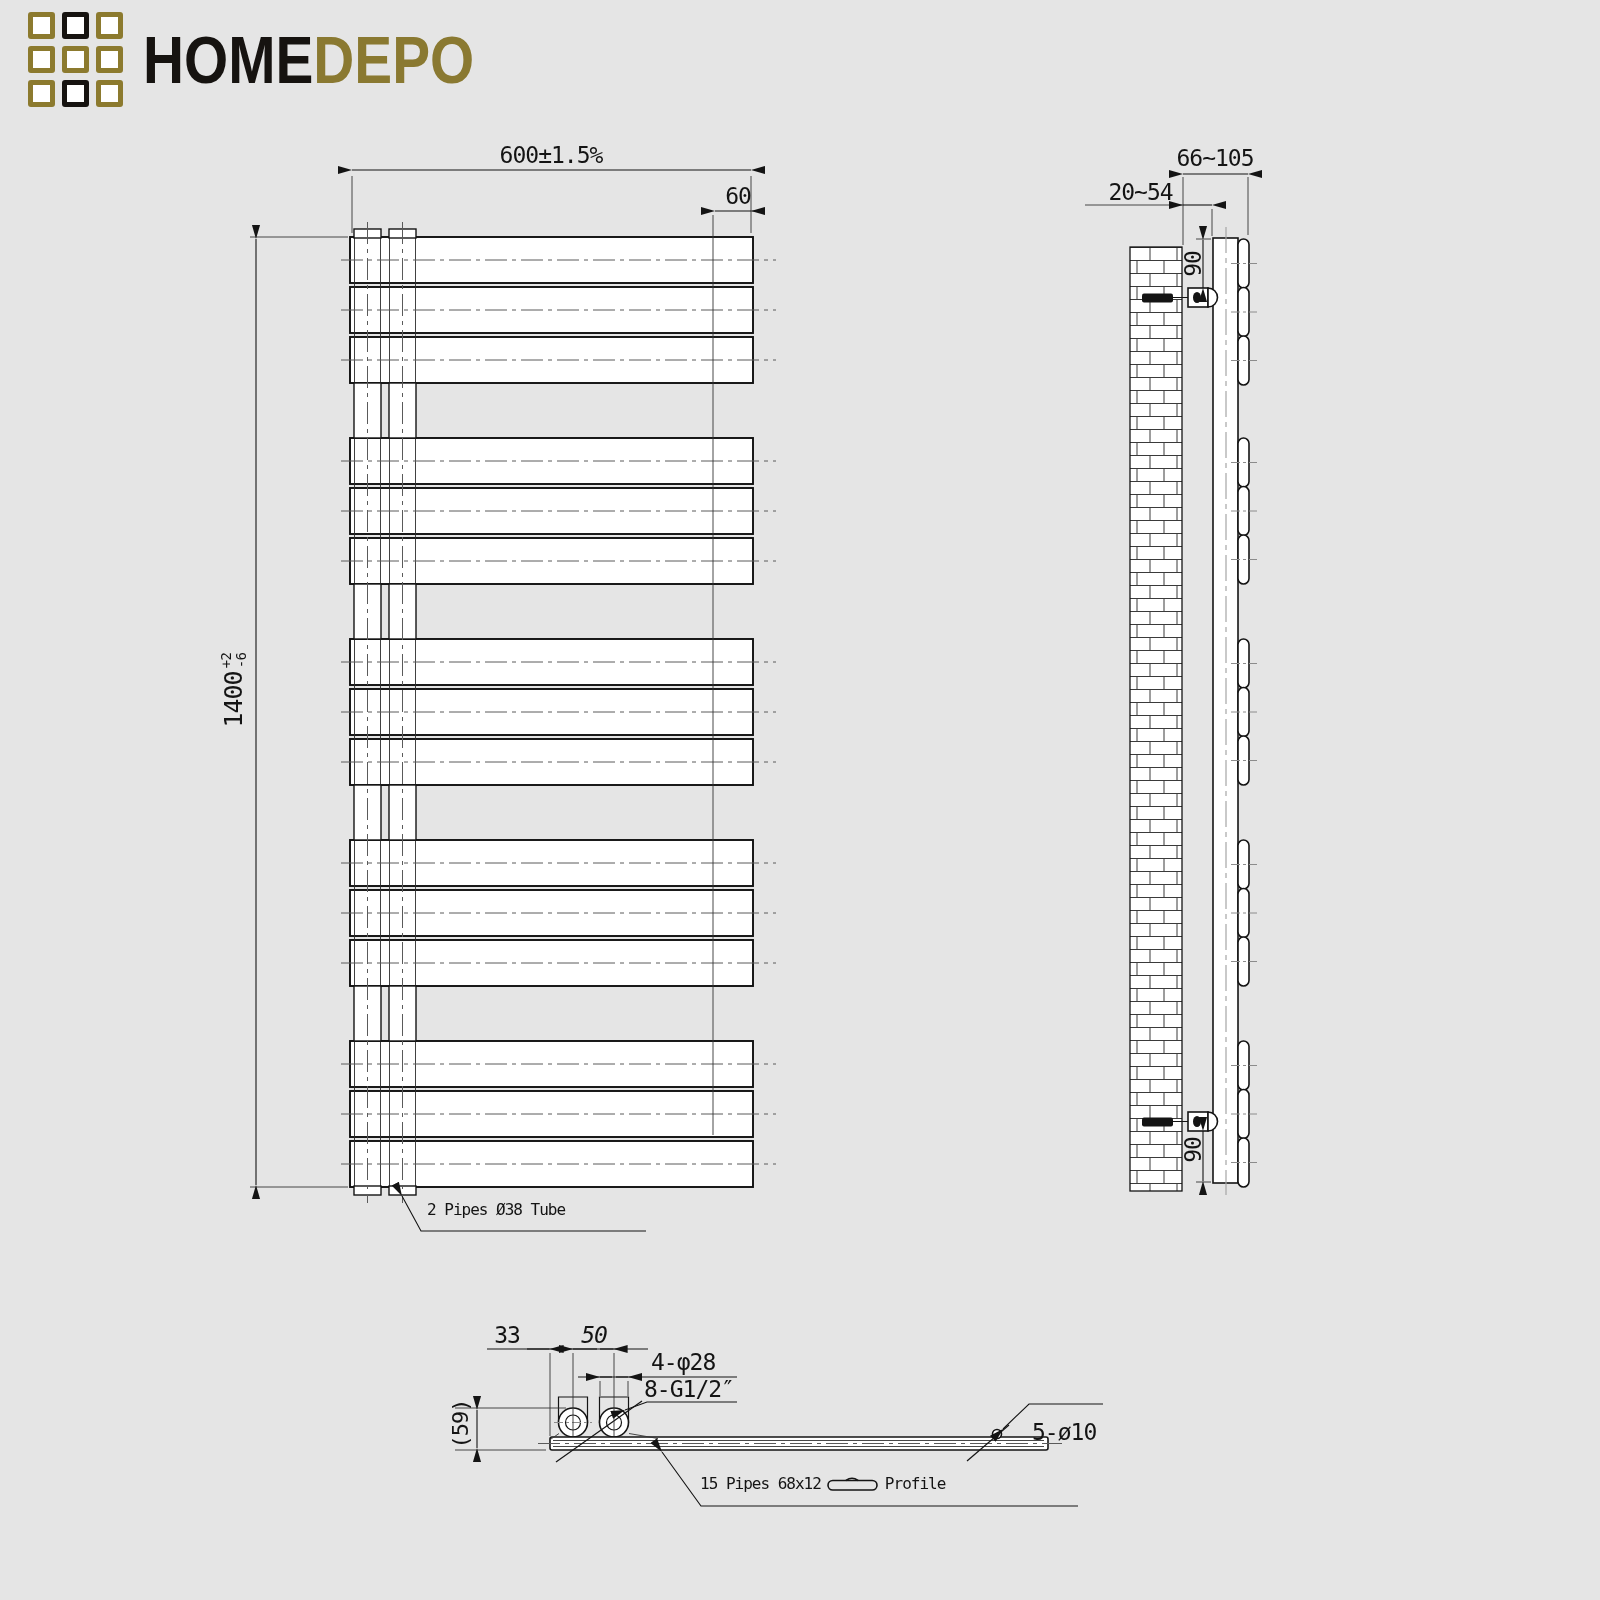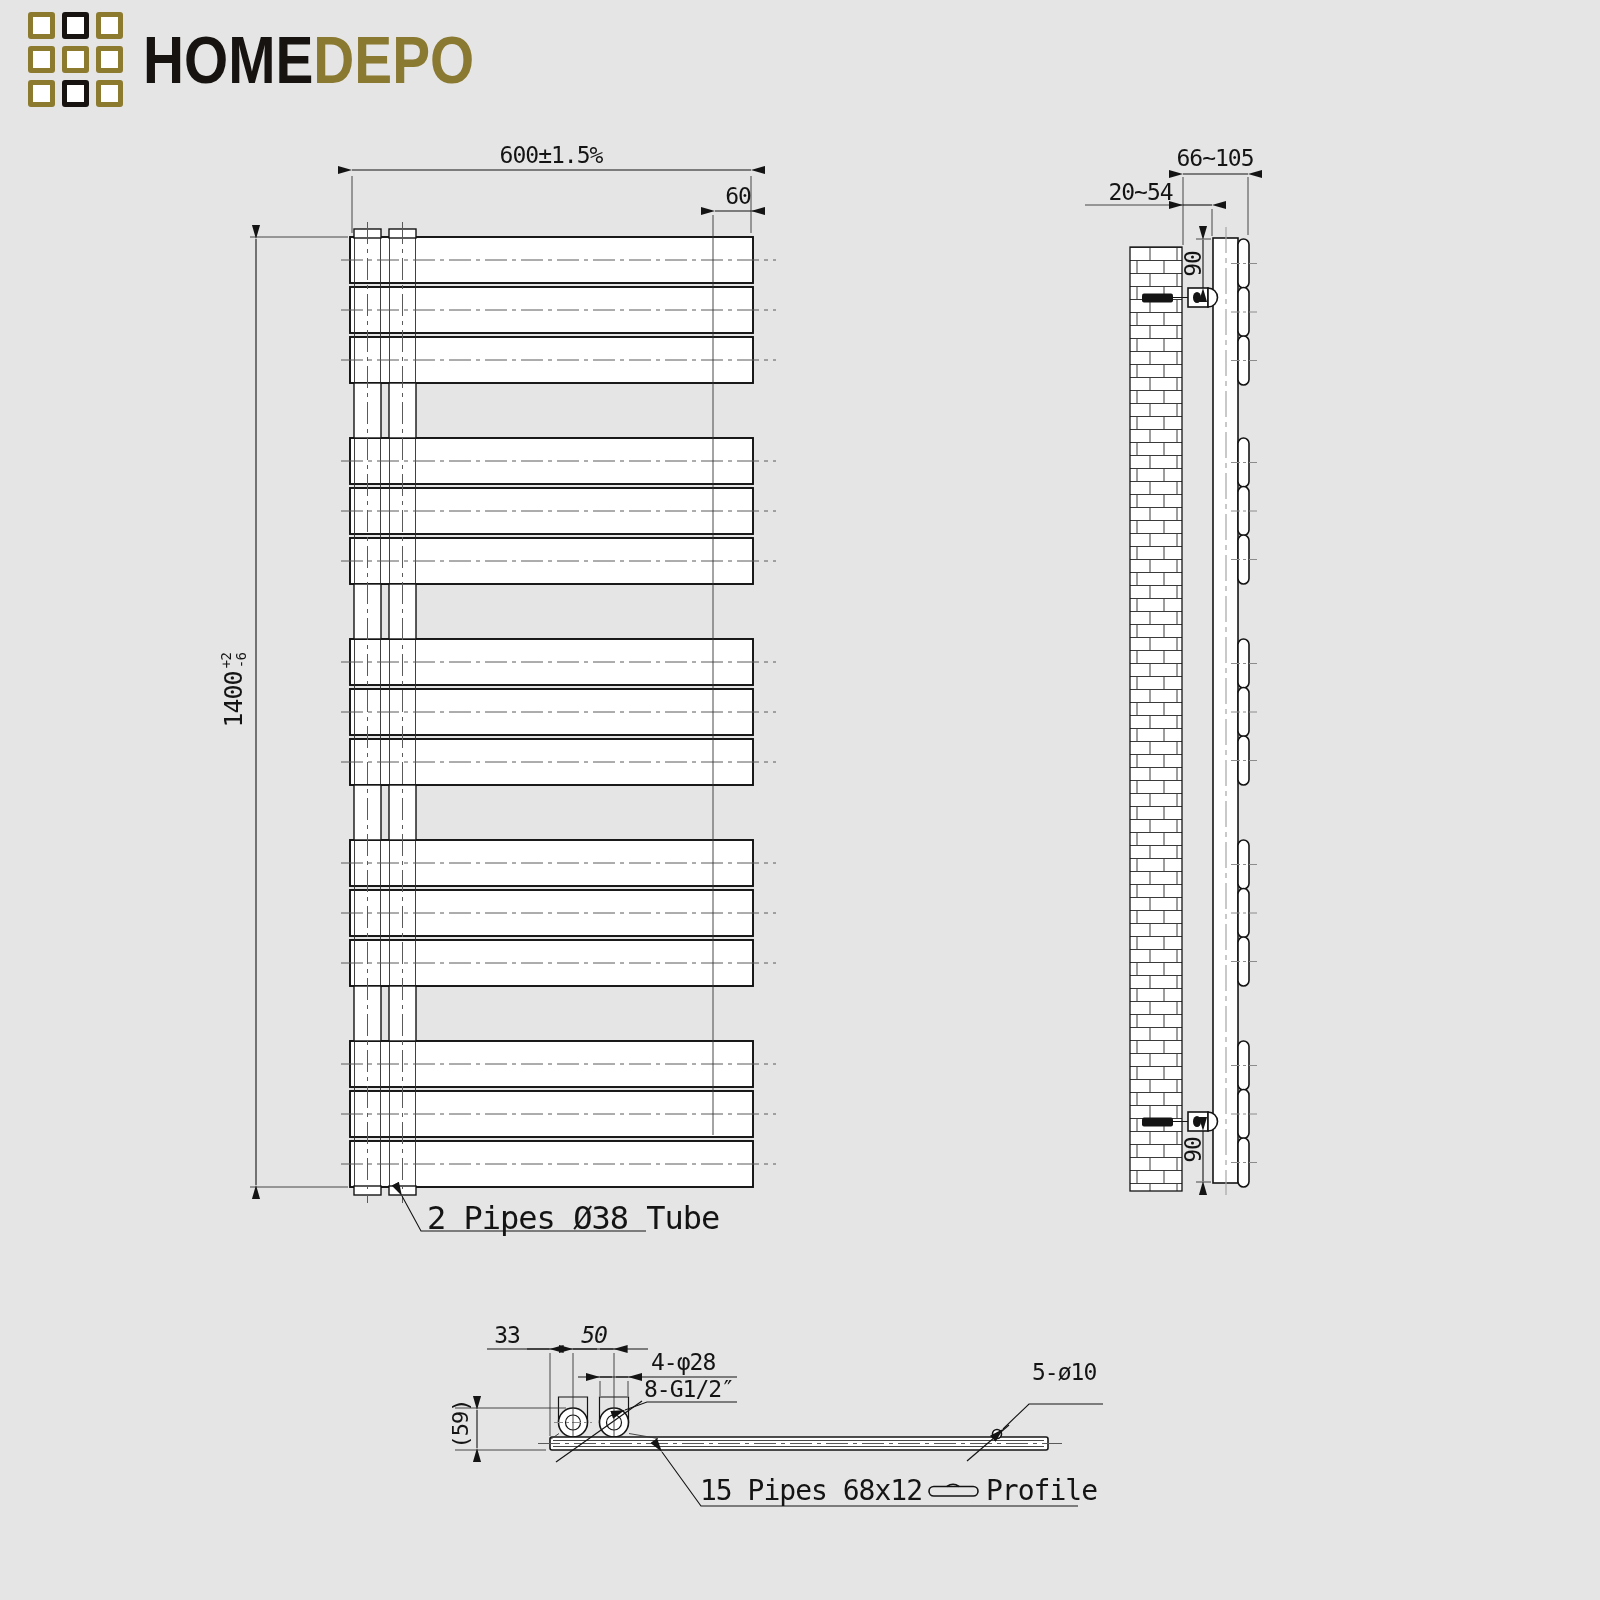--- a/index.html
+++ b/index.html
@@ -14,21 +14,21 @@
   .brand{display:flex;font-family:"Liberation Sans", sans-serif;font-size:66px;font-weight:700;
          letter-spacing:0px;transform:scaleX(0.86);transform-origin:left center;line-height:1;}
   .brand .home{color:#161310;}
   .brand .depo{color:#8a7931;}
   
   .dim{position:absolute;color:#141414;font-size:23px;letter-spacing:-1px;white-space:nowrap;line-height:1.05;}
   .ctr{text-align:center;}
   .rot{display:flex;align-items:center;justify-content:center;transform:rotate(-90deg);}
   .tolwrap{display:flex;align-items:center;justify-content:center;gap:3px;}
   .tol{display:flex;flex-direction:column;font-size:14px;letter-spacing:-0.5px;line-height:1.05;}
-  .profile-label{display:flex;align-items:center;font-size:28px;gap:5px;}
+  .profile-label{display:flex;align-items:center;font-size:16px;gap:5px;}
   .pglyph{display:inline-block;}
 </style>
 </head>
 <body>
 
 <div class="canvas">
 
   <div class="logo">
     <div class="logo-grid">
       <div class="sq"></div>
@@ -212,41 +212,41 @@
   <div class="dim ctr" style="left:703px;top:184px;width:70px;">60</div>
 
   <div class="dim rot tolwrap" style="left:159px;top:673px;width:150px;height:34px;">
     <span style="font-size:25px;">1400</span>
     <span class="tol">
       <span>+2</span>
       <span>-6</span>
     </span>
   </div>
 
-  <div class="dim" style="left:427px;top:1202px;font-size:32px;">2 Pipes Ø38 Tube</div>
+  <div class="dim" style="left:427px;top:1202px;font-size:16px;">2 Pipes Ø38 Tube</div>
 
   <div class="dim ctr" style="left:1145px;top:146px;width:140px;">66~105</div>
 
   <div class="dim ctr" style="left:1078px;top:180px;width:125px;">20~54</div>
 
   <div class="dim rot ctr" style="left:1167px;top:253px;width:52px;height:22px;">90</div>
 
   <div class="dim rot ctr" style="left:1167px;top:1139px;width:52px;height:22px;">90</div>
 
   <div class="dim ctr" style="left:477px;top:1323px;width:60px;">33</div>
 
   <div class="dim ctr" style="left:564px;top:1323px;width:60px;font-style:italic;">50</div>
 
   <div class="dim" style="left:651px;top:1350px;">4-φ28</div>
 
   <div class="dim" style="left:644px;top:1377px;">8-G1/2″</div>
 
   <div class="dim rot ctr" style="left:426px;top:1412px;width:70px;height:24px;font-size:22px;">(59)</div>
 
-  <div class="dim" style="left:1032px;top:1360px;">5-ø10</div>
+  <div class="dim" style="left:1032px;top:1420px;">5-ø10</div>
 
   <div class="dim profile-label" style="left:700px;top:1476px;">
     <span>15 Pipes 68x12</span>
     <svg class="pglyph" width="54" height="17" viewBox="0 0 54 17">
       <rect x="2" y="4.5" width="49" height="9.5" rx="4.75" fill="none" stroke="#141414" stroke-width="1.6"></rect>
       <path d="M20,4.5 q6,-4.5 12,0" fill="none" stroke="#141414" stroke-width="1.6"></path>
     </svg>
     <span>Profile</span>
   </div>
 

